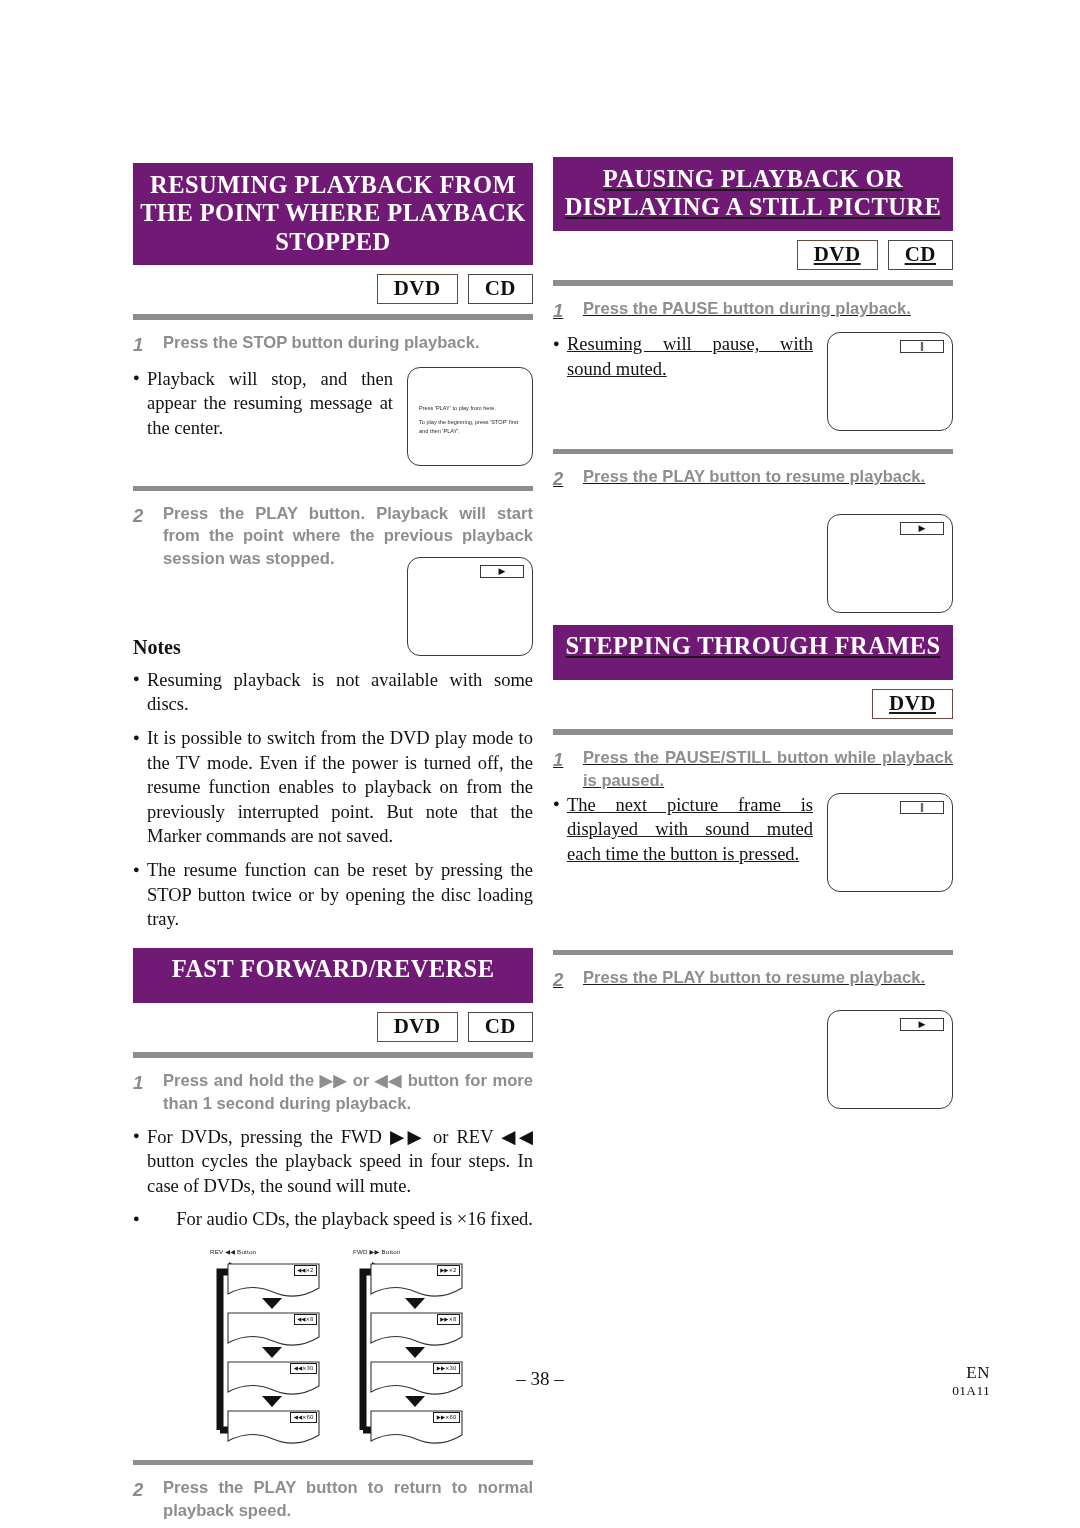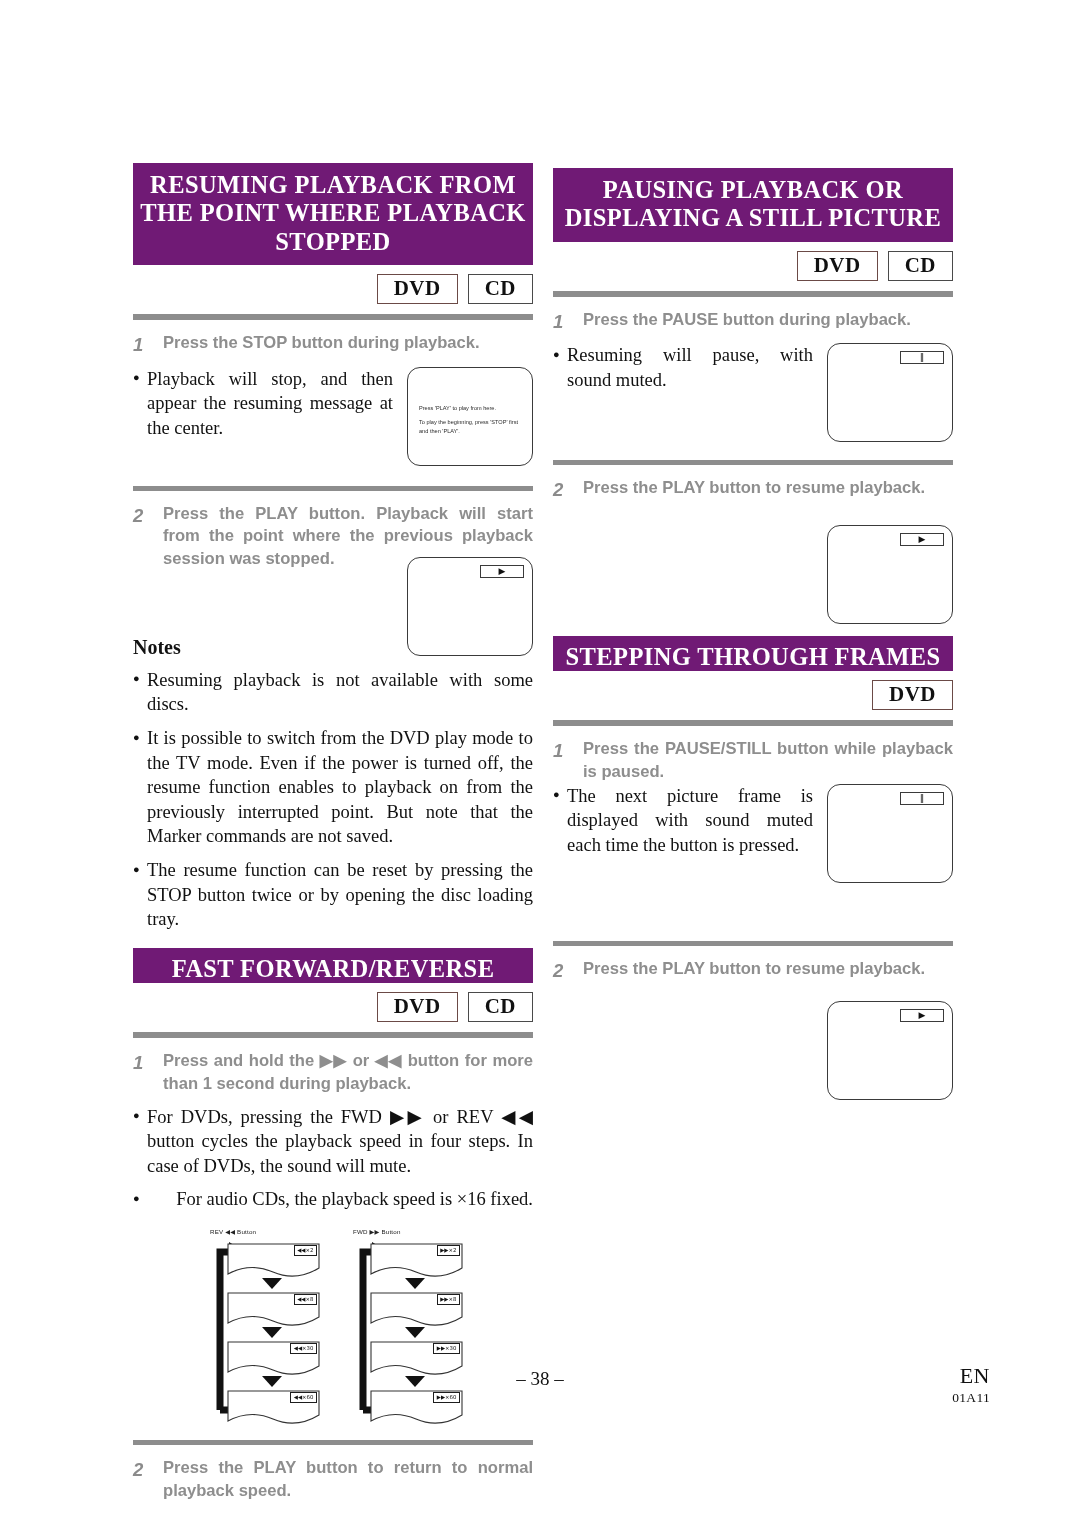--- a/index.html
+++ b/index.html
@@ -20,36 +20,36 @@
     left: 0; top: 0;
     width: 1080px;
     height: 1528px;
     overflow: hidden;
   }
   .col {
     position: absolute;
     width: 400px;
   }
   .col-left  { left: 133px; top: 163px; }
-  .col-right { left: 553px; top: 168px; }
+  .col-right { left: 553px; top: 157px; text-decoration: underline; }
 
   
   .sec-bar {
     background: #701a75;
     color: #ffffff;
     font-family: "Liberation Serif", serif;
     font-weight: bold;
     font-size: 24.5px;
     letter-spacing: 0.4px;
     text-align: center;
     padding: 8px 6px 9px 6px;
     line-height: 1.16;
     text-transform: uppercase;
   }
-  .sec-bar.one-line { padding: 7px 6px 0 6px; }
+  .sec-bar.one-line { padding: 7px 6px 20px 6px; }
 
   
   .badges {
     display: flex;
     justify-content: flex-end;
     gap: 10px;
     margin-top: 9px;
     align-items: flex-end;
   }
   .badge {
@@ -231,21 +231,21 @@
   }
   .footer-right {
     position: absolute;
     right: 90px;
     top: 1362px;
     text-align: right;
     line-height: 1.25;
   }
   .footer-right .en {
     font-family: "Liberation Serif", serif;
-    font-size: 22px;
+    font-size: 17px;
     color: #111;
     letter-spacing: 0.5px;
   }
   .footer-right .code {
     font-family: "Liberation Serif", serif;
     font-size: 13.5px;
     color: #111;
     letter-spacing: 0.3px;
   }
 </style>

